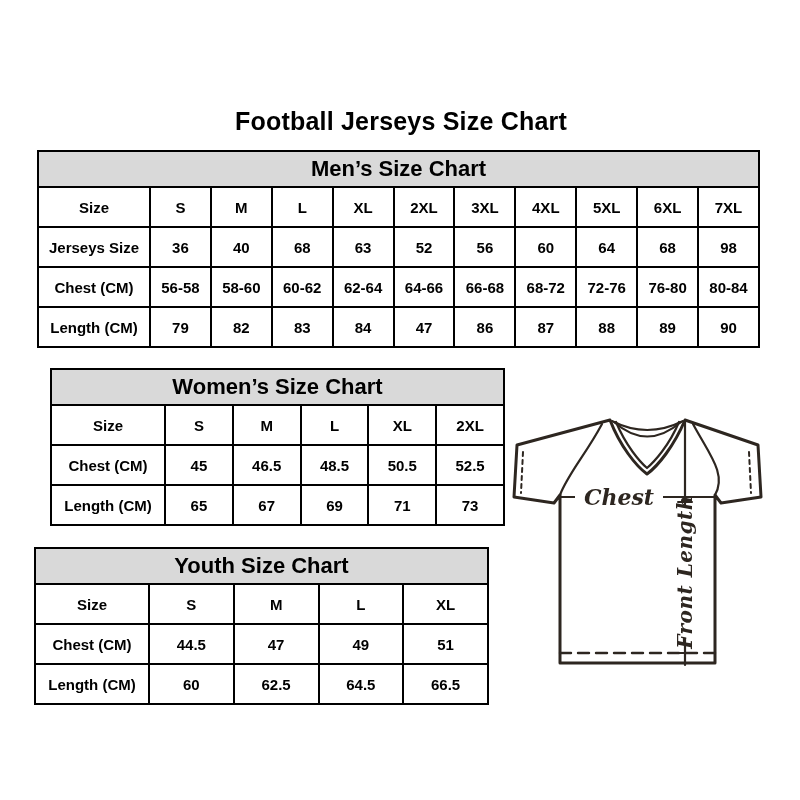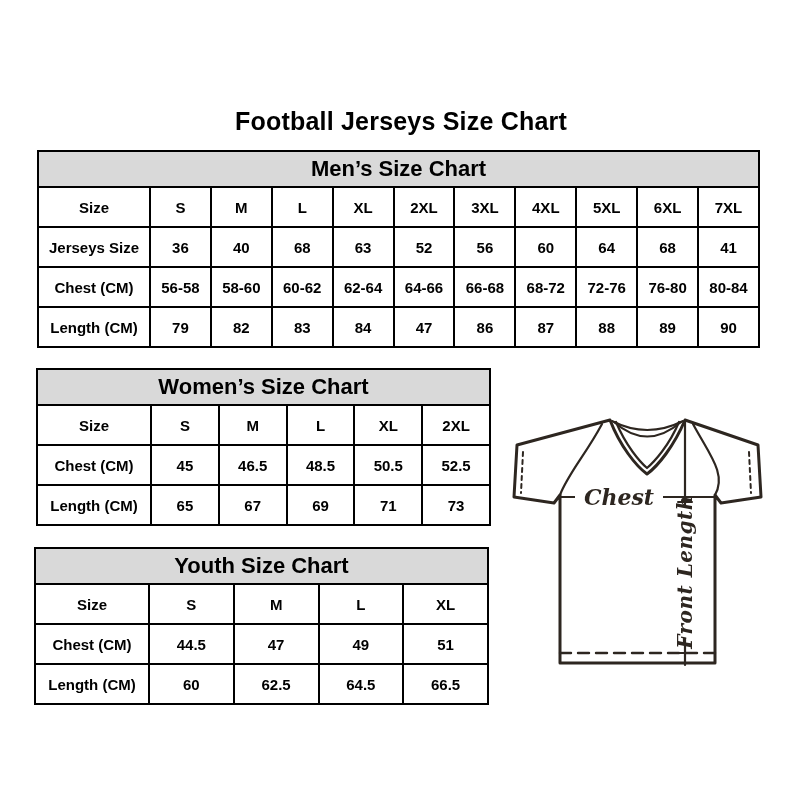--- a/index.html
+++ b/index.html
@@ -18,21 +18,21 @@
     background:#fff;
   }
   .tbl th, .tbl td {
     border:2px solid #000; padding:0;
     text-align:center; vertical-align:middle;
     font-weight:bold; color:#000;
   }
   .tbl td { font-size:15px; height:38px; }
   .tbl th.tbl-title { font-size:22px; background:#d9d9d9; height:34px; }
   table.mens   { left:37px; top:150px; width:723px; }
-  table.womens { left:36px; top:368px; width:455px; }
+  table.womens { left:50px; top:368px; width:455px; }
   table.youth  { left:34px; top:547px; width:455px; }
   .jersey-wrap { position:absolute; left:502px; top:406px; width:268px; height:272px; }
   .jersey-label {
     font-family:"DejaVu Serif", "Liberation Serif", serif;
     font-style:italic; font-weight:bold; fill:#2d2620;
   }
 </style>
 </head>
 <body>
 
@@ -68,21 +68,21 @@
           <td>Jerseys Size</td>
           <td>36</td>
           <td>40</td>
           <td>68</td>
           <td>63</td>
           <td>52</td>
           <td>56</td>
           <td>60</td>
           <td>64</td>
           <td>68</td>
-          <td>41</td>
+          <td>98</td>
         </tr>
         <tr>
           <td>Chest (CM)</td>
           <td>56-58</td>
           <td>58-60</td>
           <td>60-62</td>
           <td>62-64</td>
           <td>64-66</td>
           <td>66-68</td>
           <td>68-72</td>

